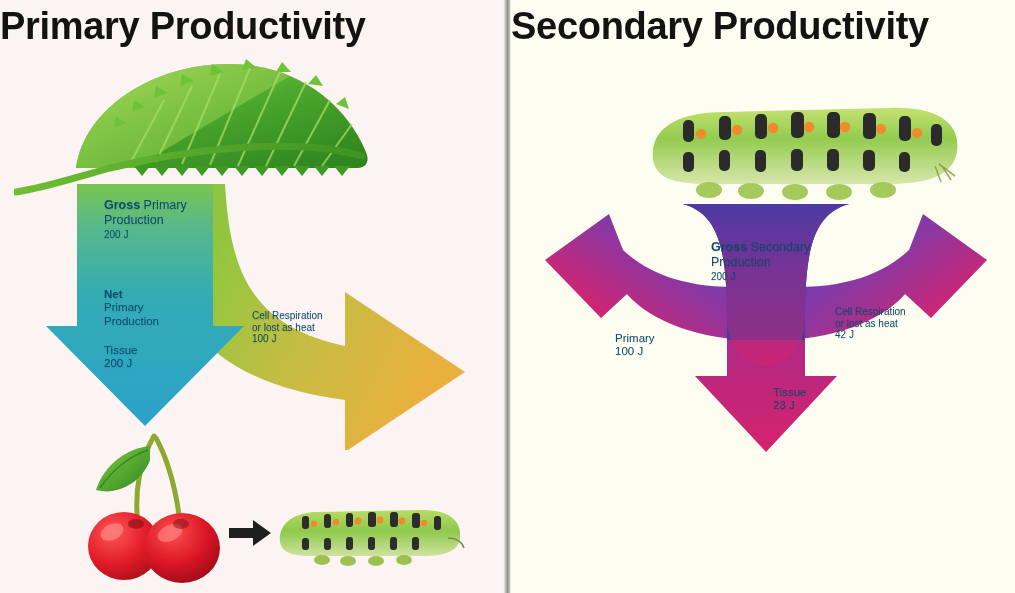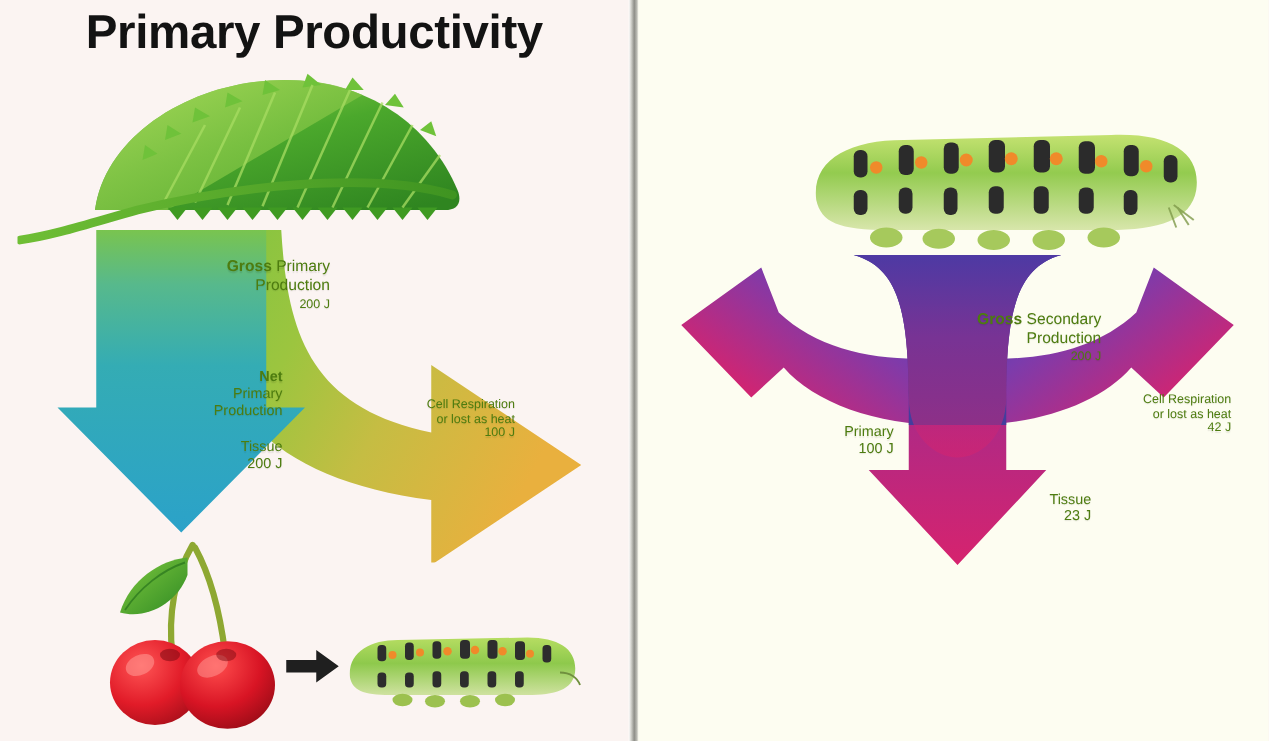--- a/index.html
+++ b/index.html
@@ -10,33 +10,33 @@
   }
   .canvas{position:relative;width:1015px;height:593px;}
 
   .panel{position:absolute;top:0;height:593px;}
   .panel-left{left:0;width:503px;background:#fbf4f2;}
   .panel-right{left:511px;width:504px;background:#fdfdf1;}
   .divider{position:absolute;left:503px;top:0;width:8px;height:593px;
     background:linear-gradient(to right,#ffffff 0%,#cfcfc9 25%,#8e8e88 55%,#b9b9b2 80%,#fdfdf1 100%);}
 
   .title{
-    position:absolute;top:0;width:100%;text-align:center;
+    position:absolute;top:0;width:100%;
     font-size:38px;font-weight:700;color:#131313;
     letter-spacing:-0.3px;line-height:52px;
     white-space:nowrap;
   }
   .title-left{left:0;}
   .title-right{left:0;}
 
   .art{position:absolute;}
 
   
-  .lbl{position:absolute;color:#4d7c0f;text-align:right;line-height:1.16;
-       text-shadow:0 1px 1px rgba(0,0,0,.10);margin-top:8px;}
+  .lbl{position:absolute;color:#0c4a6e;text-align:left;line-height:1.16;
+       text-shadow:0 1px 1px rgba(0,0,0,.10);}
   .lbl b{font-weight:700;}
   .t13{font-size:12.5px;}
   .t12{font-size:11.5px;}
   .t10{font-size:10px;}
   .t11{font-size:10px;}
 </style>
 </head>
 <body>
 
 <div class="canvas">
@@ -229,20 +229,21 @@
         <ellipse cx="104" cy="63" rx="8" ry="5"></ellipse>
           <ellipse cx="132" cy="62" rx="8" ry="5"></ellipse>
       </g>
     </svg>
   </div>
 
   <div class="divider"></div>
 
   <div class="panel panel-right">
 
+    <div class="title title-right">Secondary Productivity</div>
 
     <svg class="art" style="left:20px;top:190px;width:470px;height:280px;" viewBox="0 0 470 280">
       <defs>
         <linearGradient id="gradSecL" x1="0.85" y1="0" x2="0.1" y2="0.7">
           <stop offset="0%" stop-color="#3b3f9f"></stop>
           <stop offset="40%" stop-color="#7a3cad"></stop>
           <stop offset="100%" stop-color="#d6236e"></stop>
         </linearGradient>
         <linearGradient id="gradSecR" x1="0.15" y1="0" x2="0.95" y2="0.7">
           <stop offset="0%" stop-color="#3b3f9f"></stop>

